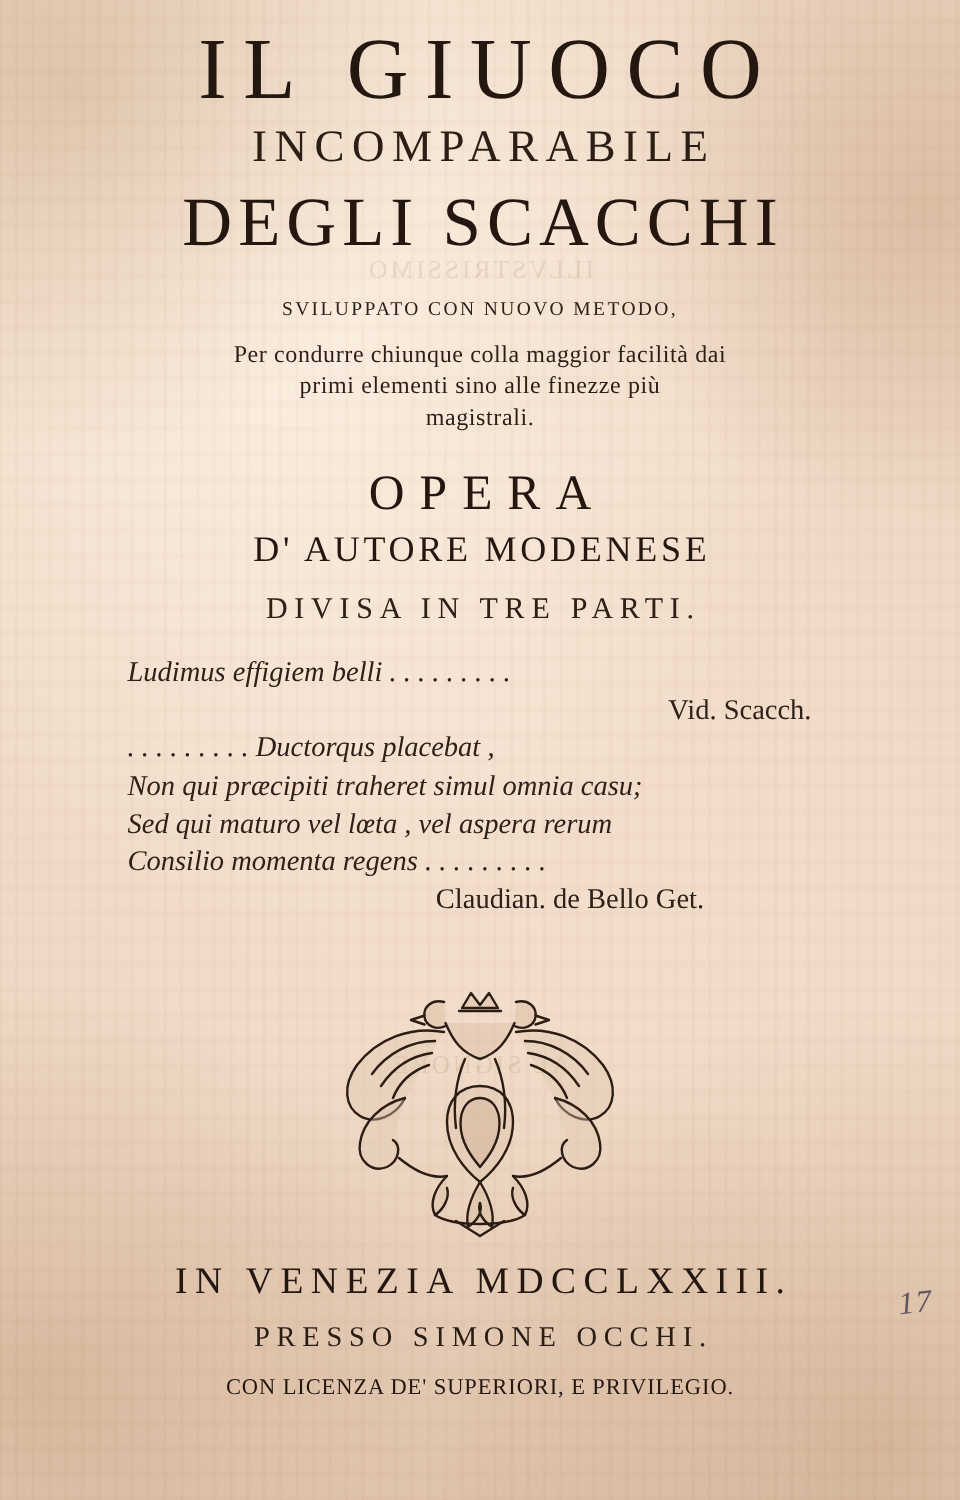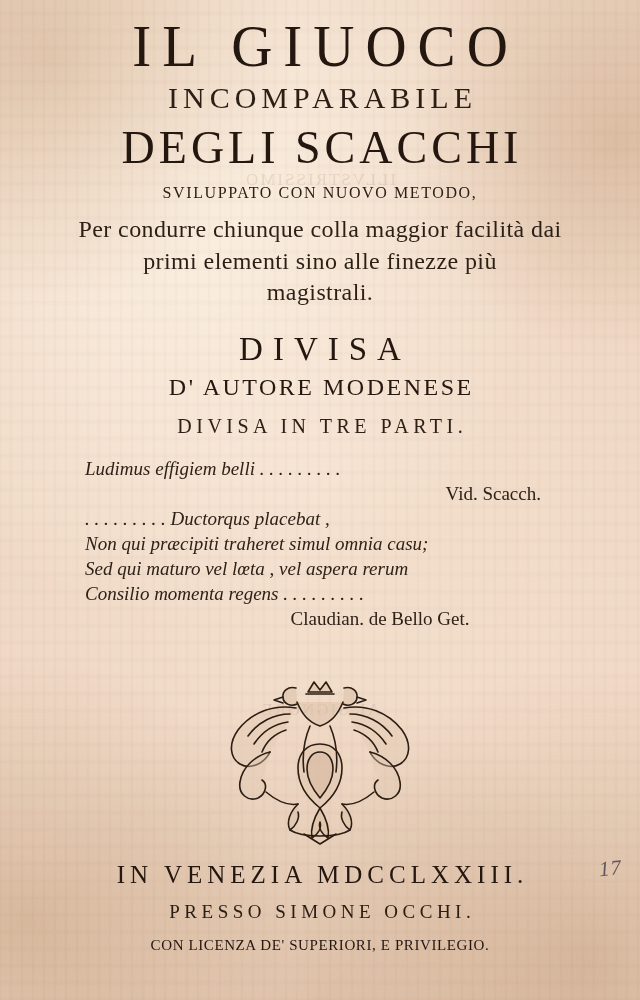--- a/index.html
+++ b/index.html
@@ -81,30 +81,30 @@
     color: #2b1e15;
   }
   .t3 {
     margin-top: 6px;
     font-size: 46px;
     letter-spacing: 4px;
     text-indent: 4px;
     color: #241710;
   }
   .t4 {
-    margin-top: 10px;
-    font-size: 16px;
+    margin-top: 24px;
+    font-size: 13px;
     letter-spacing: 1.6px;
     color: #2d2017;
   }
 
   .para {
     margin: 12px auto 16px auto;
     width: 540px;
-    font-size: 24px;
+    font-size: 16px;
     line-height: 1.32;
     letter-spacing: .4px;
     color: #2c1f16;
   }
   .para .ln { display: block; }
 
   .t5 {
     margin-top: 22px;
     font-size: 33px;
     letter-spacing: 10px;
@@ -212,21 +212,21 @@
     <div class="t2 ink">INCOMPARABILE</div>
     <div class="t3 ink">DEGLI SCACCHI</div>
     <div class="t4 ink">SVILUPPATO CON NUOVO METODO,</div>
 
     <div class="para">
       <span class="ln">Per condurre chiunque colla maggior facilità dai</span>
       <span class="ln">primi elementi sino alle finezze più</span>
       <span class="ln">magistrali.</span>
     </div>
 
-    <div class="t5 ink">DIVISA</div>
+    <div class="t5 ink">OPERA</div>
     <div class="t6 ink">D' AUTORE MODENESE</div>
     <div class="t7 ink">DIVISA IN TRE PARTI.</div>
 
     <div class="epigraph">
       <span class="line">Ludimus effigiem belli . . . . . . . . .</span>
       <span class="right">Vid. Scacch.</span>
       <span class="line">. . . . . . . . . Ductorqus placebat ,</span>
       <span class="line">Non qui præcipiti traheret simul omnia casu;</span>
       <span class="line">Sed qui maturo vel lœta , vel aspera rerum</span>
       <span class="line">Consilio momenta regens . . . . . . . . .</span>

